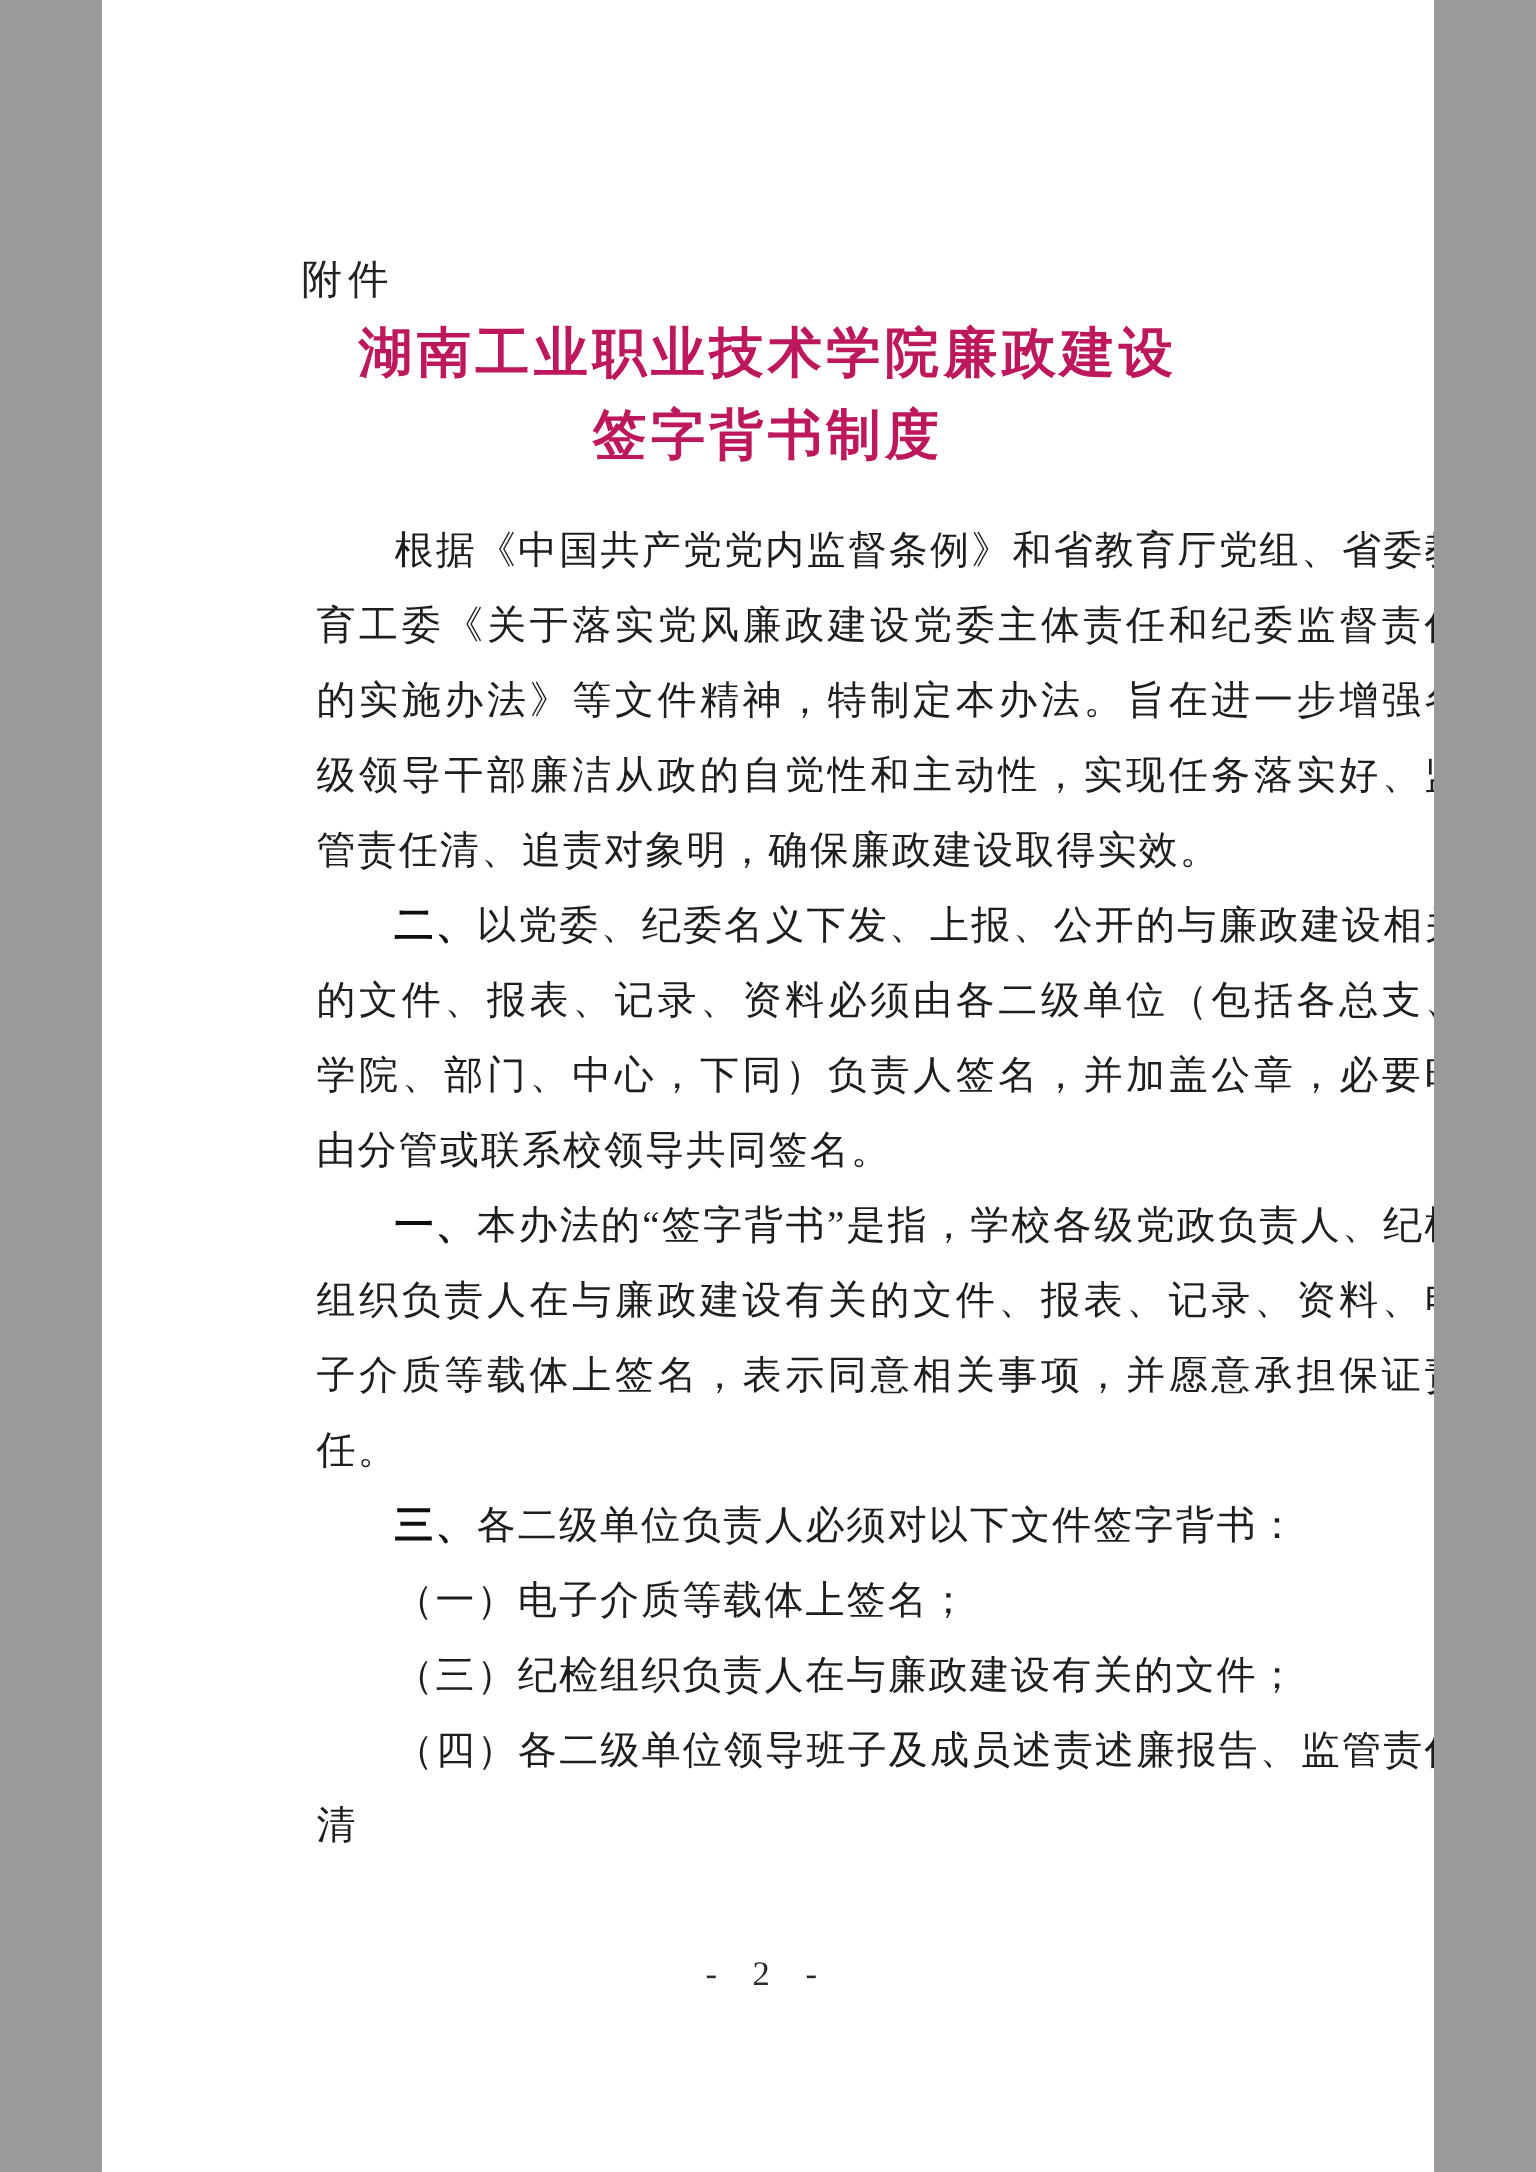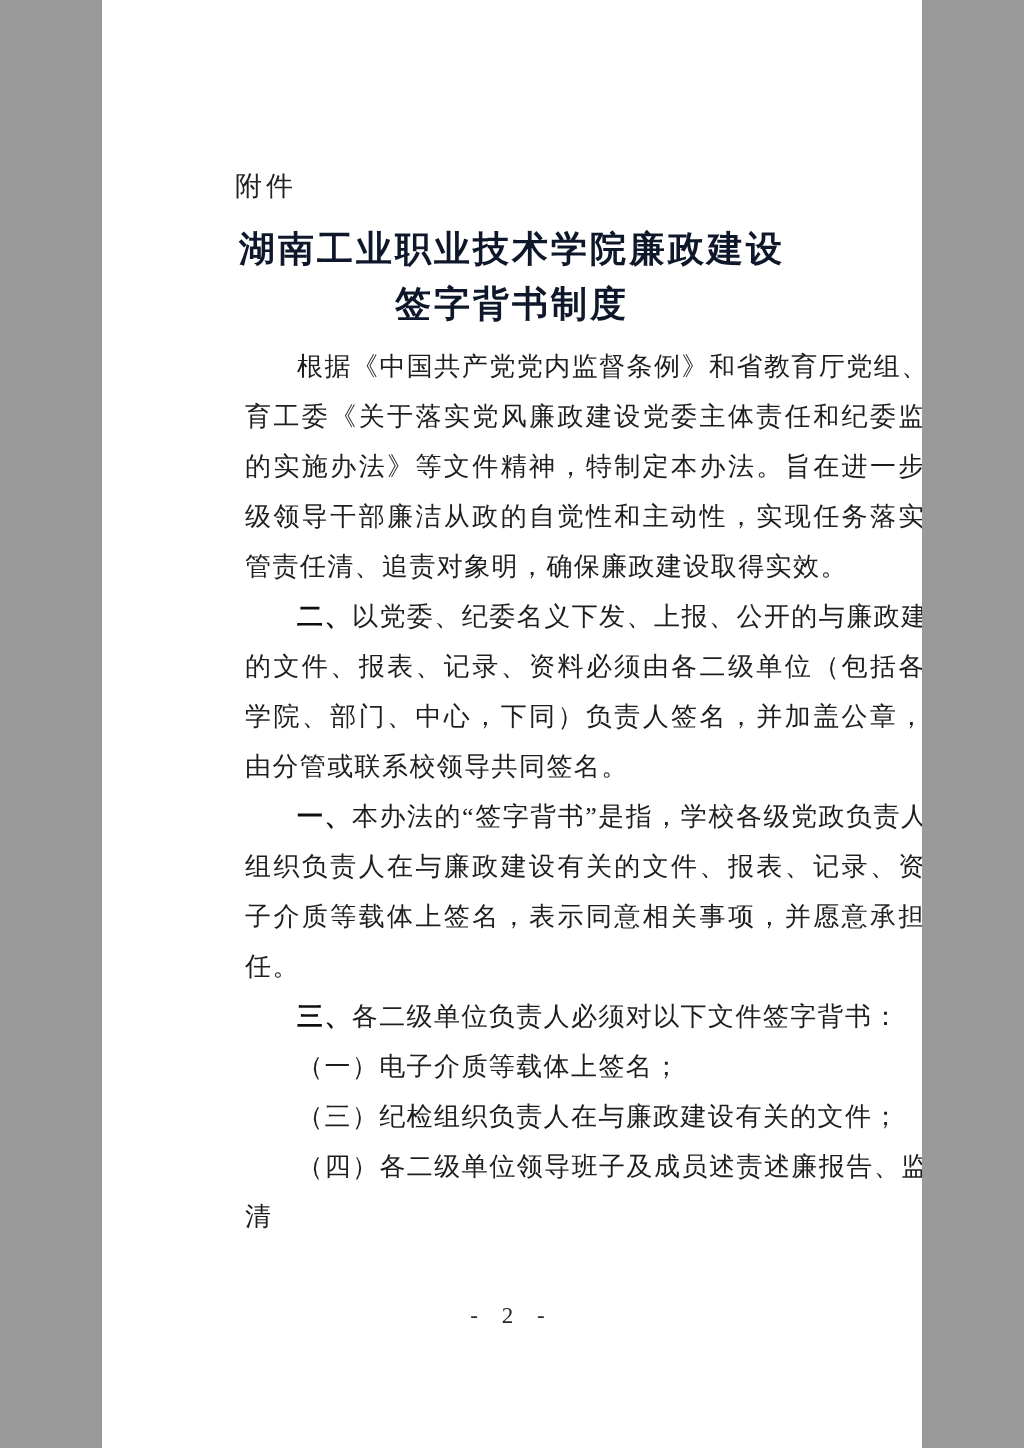--- a/index.html
+++ b/index.html
@@ -1,45 +1,45 @@
 <!DOCTYPE html>
 <html><head>
 <meta charset="utf-8">
 <style>
   * { margin: 0; padding: 0; box-sizing: border-box; }
   html, body { background: #9a9a9a; }
   .page {
     position: relative;
-    width: 820px;
+    width: 888px;
     height: 1448px;
     margin: 0 auto;
     background: #ffffff;
     font-family: "Liberation Serif", "DejaVu Serif", serif;
     color: #1e1e1e;
     overflow: hidden;
   }
   .attachment {
     position: absolute;
     left: 133px;
     top: 168px;
     font-size: 27px;
     letter-spacing: 4px;
     color: #222;
   }
   .title-block {
     position: absolute;
-    top: 222px;
+    top: 208px;
     left: 0;
     width: 100%;
     text-align: center;
     font-weight: bold;
     font-size: 36px;
     line-height: 55px;
     letter-spacing: 3px;
-    color: #0f172a;
+    color: #be185d;
   }
   .content {
     position: absolute;
     left: 143px;
     top: 342px;
     width: 766px;
     font-size: 26px;
     line-height: 50px;
     letter-spacing: 1.4px;
     text-align: justify;

